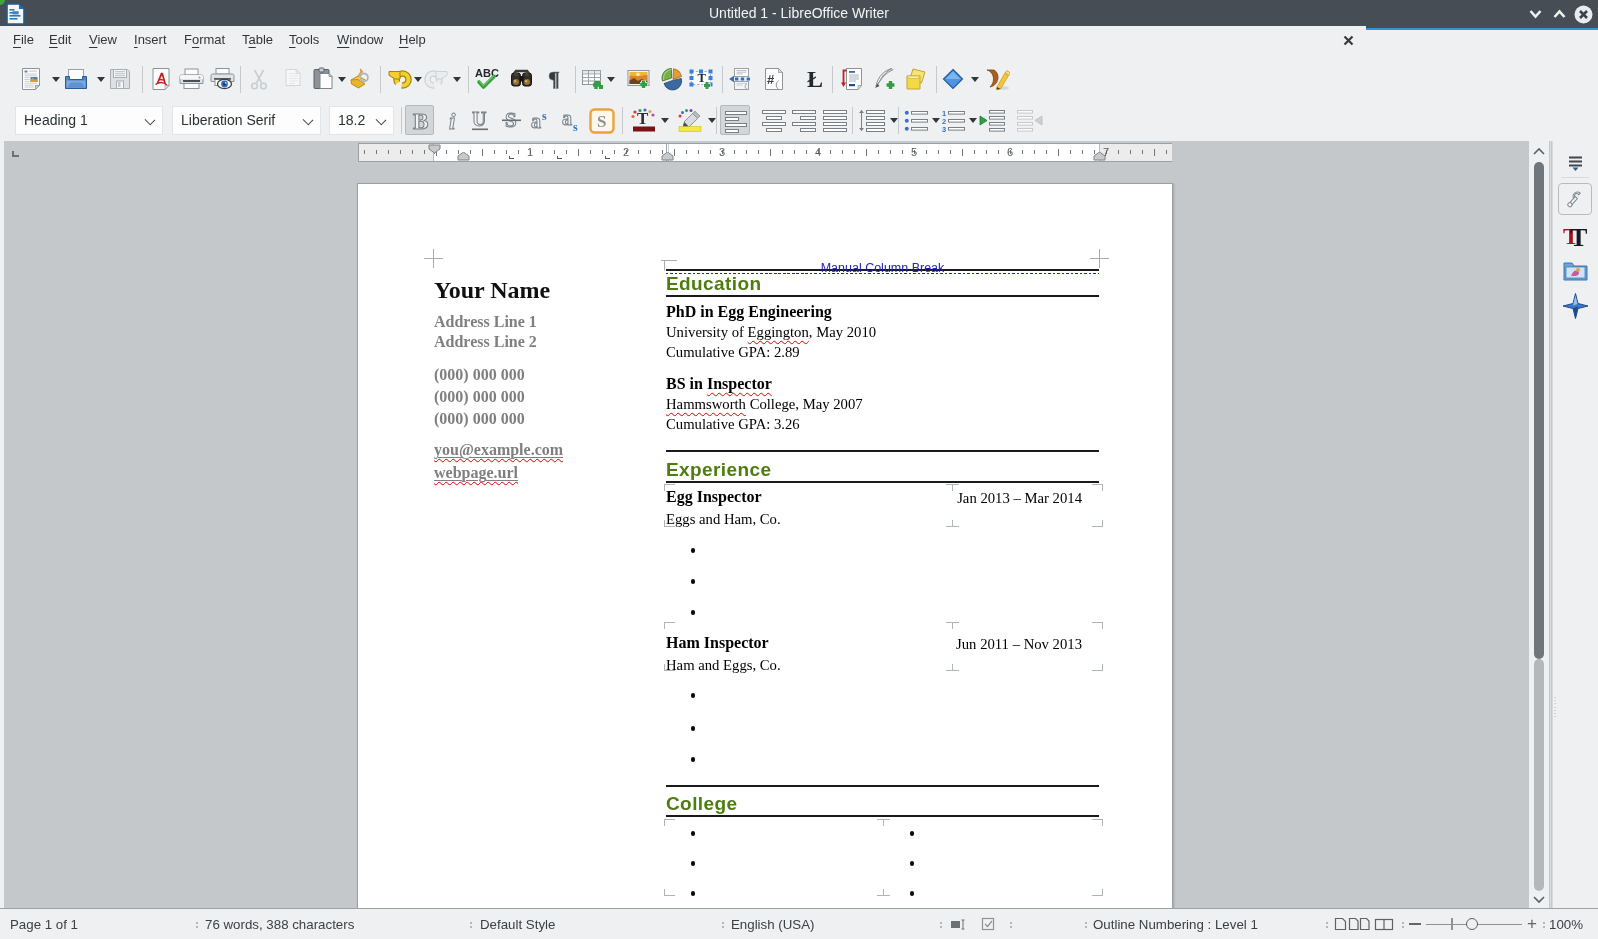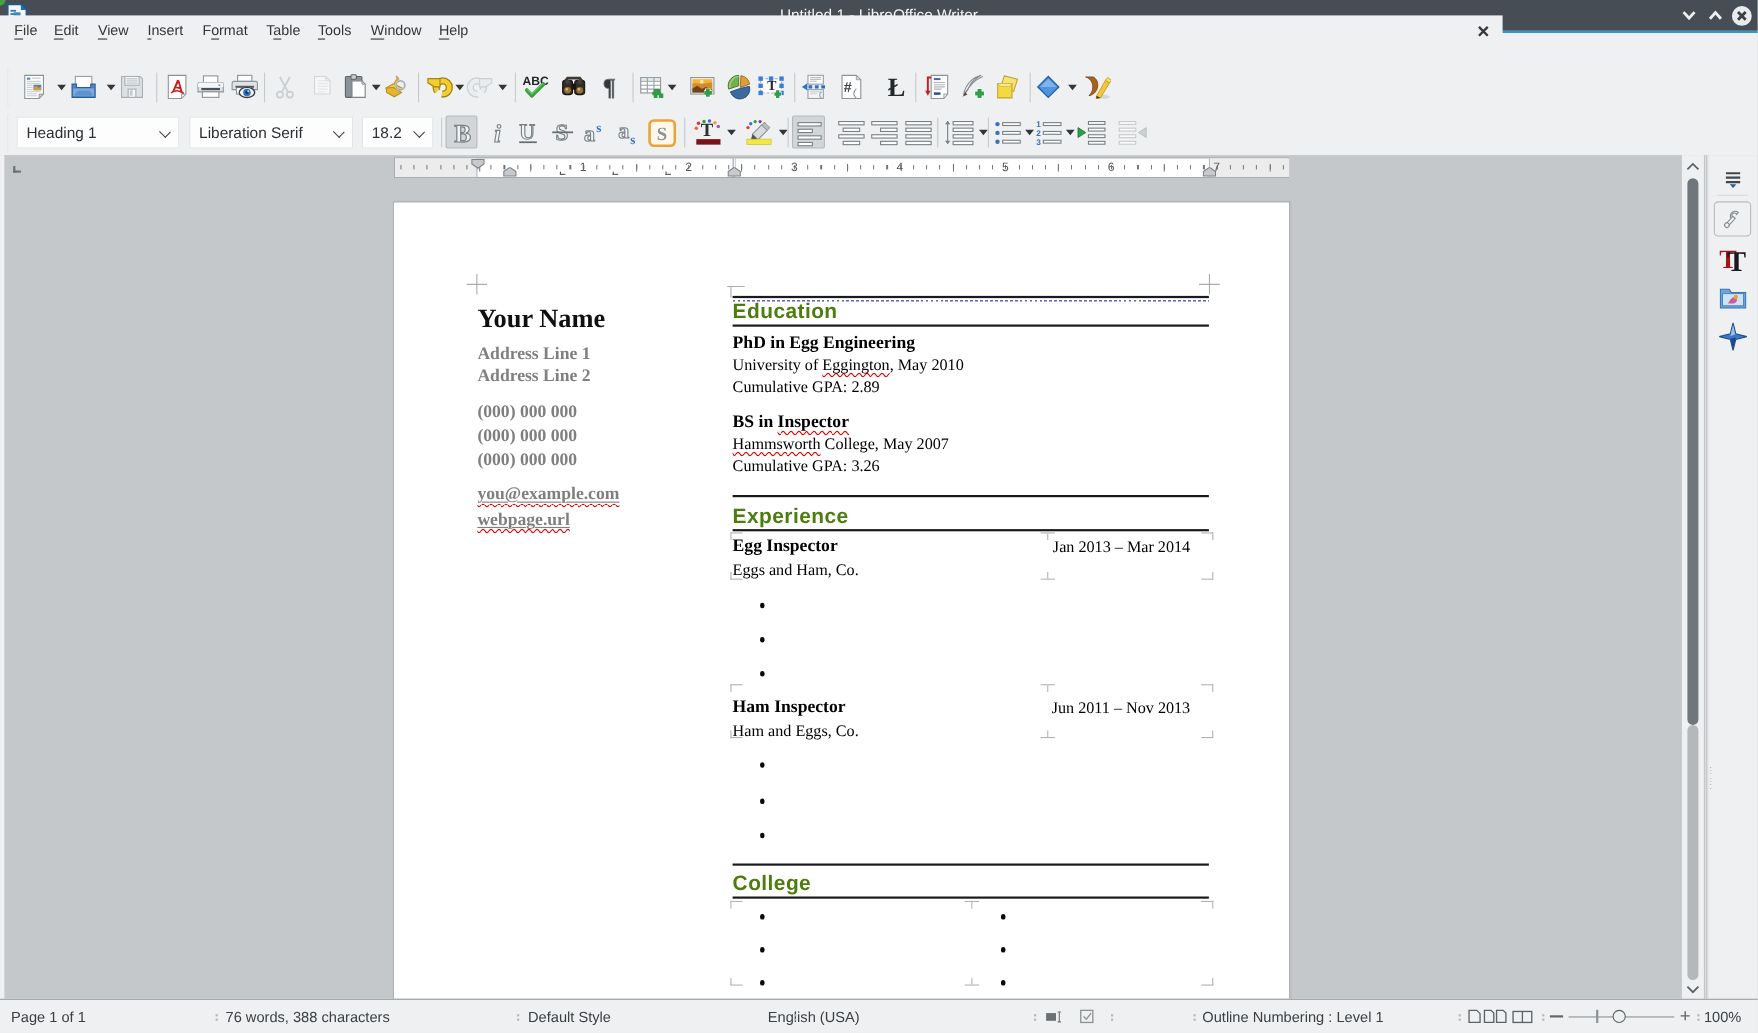--- a/index.html
+++ b/index.html
@@ -1,21 +1,21 @@
 <!DOCTYPE html>
 <html><head><meta charset="utf-8">
 <style>
 *{margin:0;padding:0;box-sizing:border-box;}
 html,body{width:1598px;height:939px;overflow:hidden;}
 body{font-family:"Liberation Sans",sans-serif;position:relative;background:#eff0f1;}
 #titlebar{position:absolute;left:0;top:0;width:1598px;height:28px;background:#464d55;}
 #titlebar .title{position:absolute;left:0;right:0;top:0;height:28px;line-height:27px;text-align:center;color:#f2f4f5;font-size:14px;}
 #corner-green{position:absolute;left:0;top:0;width:5px;height:5px;background:#3fa43f;border-radius:0 0 5px 0;}
 #accent{position:absolute;left:0;top:28px;width:1598px;height:2px;background:#3095d2;}
-#menubar{position:absolute;left:0;top:14px;width:1366px;height:29px;background:#eff0f1;color:#31363b;font-size:13px;}
+#menubar{position:absolute;left:0;top:26px;width:1366px;height:29px;background:#eff0f1;color:#31363b;font-size:13px;}
 #menubar span.mi{position:absolute;top:6px;}
 #menubar u{text-decoration:underline;text-underline-offset:3px;}
 .tb{position:absolute;left:0;width:1365px;background:#eff0f1;}
 #tb1{top:59px;height:41px;}
 #tb2{top:100px;height:41px;}
 .grip{position:absolute;top:4px;width:1px;height:33px;background:#c9cdd0;border-right:2px solid #eff0f1;border-left:0;box-shadow:3px 0 0 -2px #c9cdd0;}
 .tsep{position:absolute;top:7px;width:1px;height:27px;background:#c6cacd;}
 .ticon{position:absolute;top:8px;width:24px;height:24px;}
 .ticon svg{position:absolute;left:0;top:0;}
 .caret{position:absolute;top:18px;width:0;height:0;border-left:4px solid transparent;border-right:4px solid transparent;border-top:5px solid #31363b;}
@@ -615,20 +615,21 @@
       </svg>
     <svg class="cmark" style="left:303px;top:75px" width="17" height="12">
         <path d="M0 1.5h16M3.5 1.5v10" stroke="#a8adb1"></path>
       </svg>
     <div class="serif" style="position:absolute;left:76px;top:93px;font-size:24px;font-weight:bold;color:#101010">Your Name</div>
     <div class="serif gtx" style="left:76px;top:128px">Address Line 1<br>Address Line 2</div>
     <div class="serif gtx" style="left:76px;top:179.6px;line-height:22.3px">(000) 000 000<br>(000) 000 000<br>(000) 000 000</div>
     <div class="serif gtx" style="left:76px;top:254px;line-height:23.2px"><span class="lnk"><span class="sq">you@example.com</span></span><br><span class="lnk"><span class="sq">webpage.url</span></span></div>
     <div style="position:absolute;left:308px;top:84.8px;width:433px;height:1.8px;background:#191922"></div>
     <div style="position:absolute;left:308px;top:88.5px;width:433px;height:1.5px;background:repeating-linear-gradient(90deg,#2525b2 0 2.5px,transparent 2.5px 4.5px)"></div>
+    <div style="position:absolute;left:308px;top:77px;width:433px;text-align:center;font-size:12.5px;color:#2424ae">Manual Column Break</div>
     <div class="shead" style="left:308px;top:88.5px">Education</div>
     <div style="position:absolute;left:308px;top:111px;width:433px;height:2px;background:#1a1a1a"></div>
     <div class="body b" style="left:308px;top:119px">PhD in Egg Engineering</div>
     <div class="body" style="left:308px;top:139.7px">University of <span class="sq">Eggington</span>, May 2010</div>
     <div class="body" style="left:308px;top:160px">Cumulative GPA: 2.89</div>
     <div class="body b" style="left:308px;top:191px">BS in <span class="sq">Inspector</span></div>
     <div class="body" style="left:308px;top:211.5px"><span class="sq">Hammsworth</span> College, May 2007</div>
     <div class="body" style="left:308px;top:232px">Cumulative GPA: 3.26</div>
     <div style="position:absolute;left:308px;top:266px;width:433px;height:2px;background:#1a1a1a"></div>
     <div class="shead" style="left:308px;top:274.8px">Experience</div>
@@ -695,21 +696,21 @@
         <path d="M13.5 3.5L15.5 12l-4.5 1.5z" fill="#9cc0ea"></path>
         <path d="M13.5 26.5L11.5 16l4.5-1.5z" fill="#1d4a86"></path>
       </svg>
     <div style="position:absolute;left:1px;top:553px;width:3px;height:26px;color:#9aa0a5;font-size:8px;line-height:3.2px">.<br>.<br>.<br>.<br>.<br>.<br>.</div>
   </div>
 </div>
 <div id="statusbar">
   <span style="left:10px">Page 1 of 1</span>
   <span style="left:205px">76 words, 388 characters</span>
   <span style="left:480px">Default Style</span>
-  <span style="left:698px">English (USA)</span>
+  <span style="left:731px">English (USA)</span>
   <span style="left:1093px">Outline Numbering : Level 1</span>
   <span style="left:1549px">100%</span>
   <svg style="position:absolute;left:950px;top:9px" width="18" height="13">
       <rect x="1" y="3" width="9" height="7" fill="#6a7074"></rect>
       <path d="M13 2v9M11.5 2h3M11.5 11h3" stroke="#6a7074"></path>
     </svg>
   <svg style="position:absolute;left:981px;top:8px" width="14" height="14">
       <rect x="1.5" y="1.5" width="11" height="11" fill="none" stroke="#8d9296" stroke-width="1.2"></rect>
       <path d="M4 7l2.5 2.5L11 4" fill="none" stroke="#8d9296" stroke-width="1.2"></path>
     </svg>

